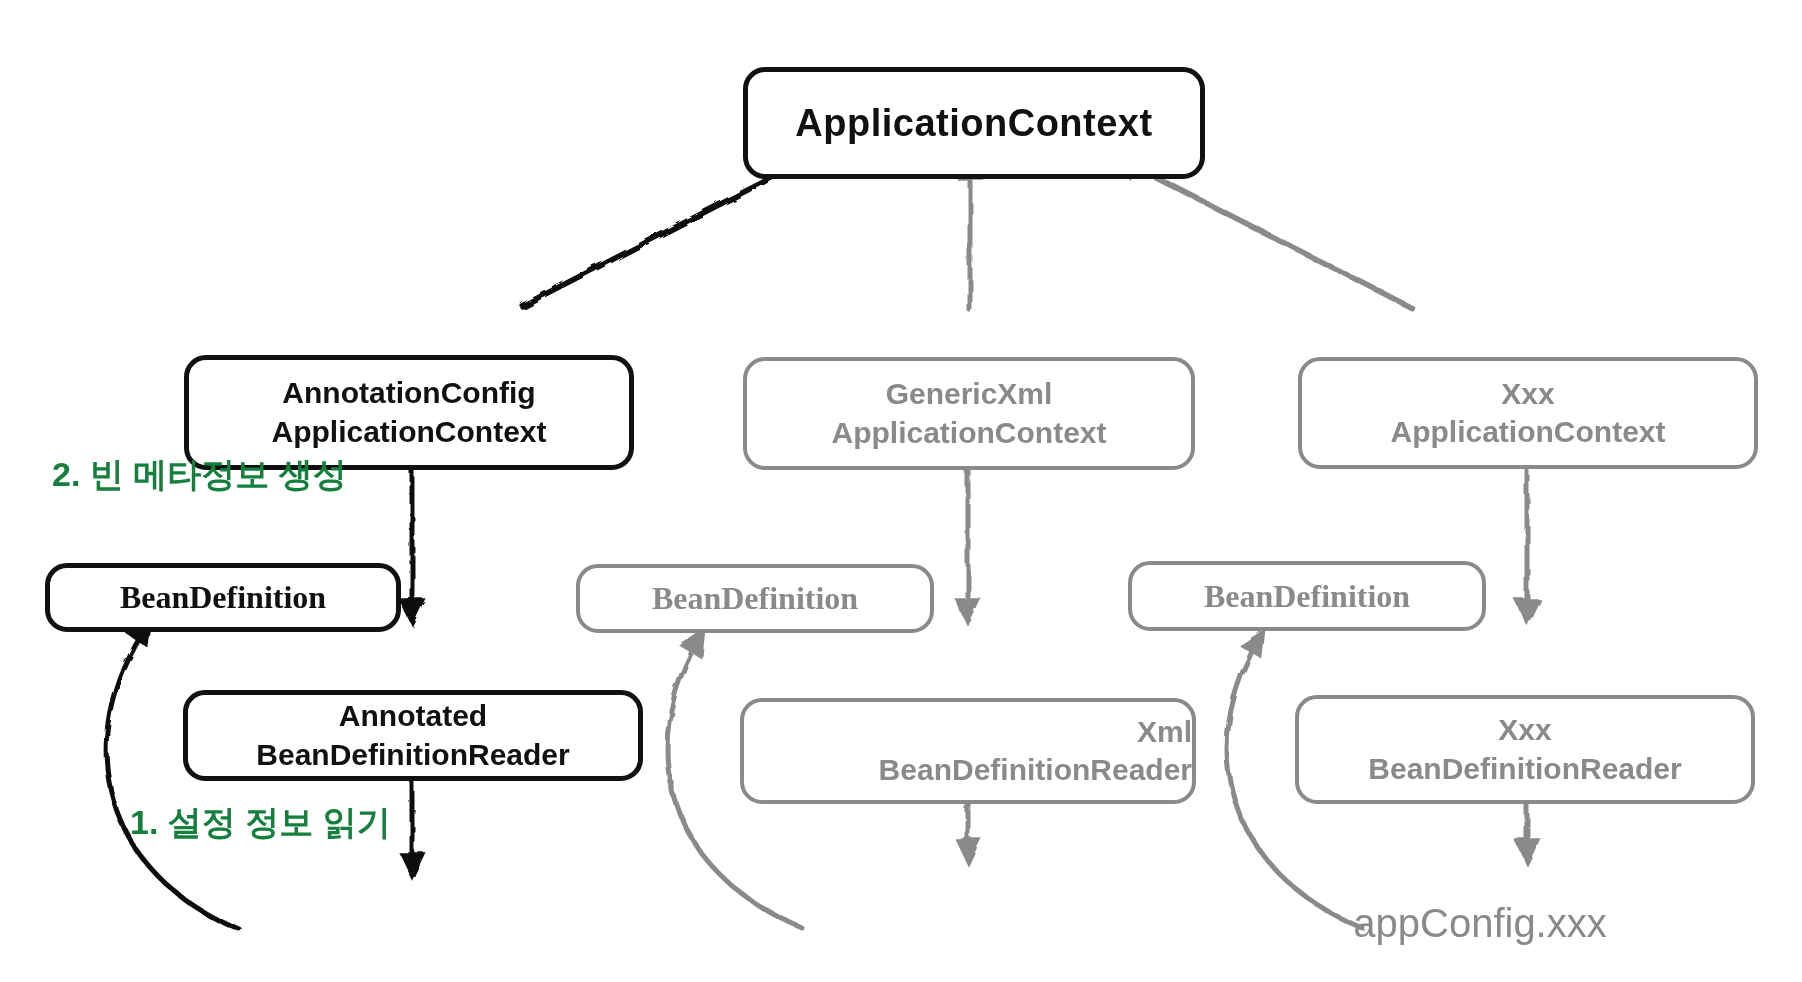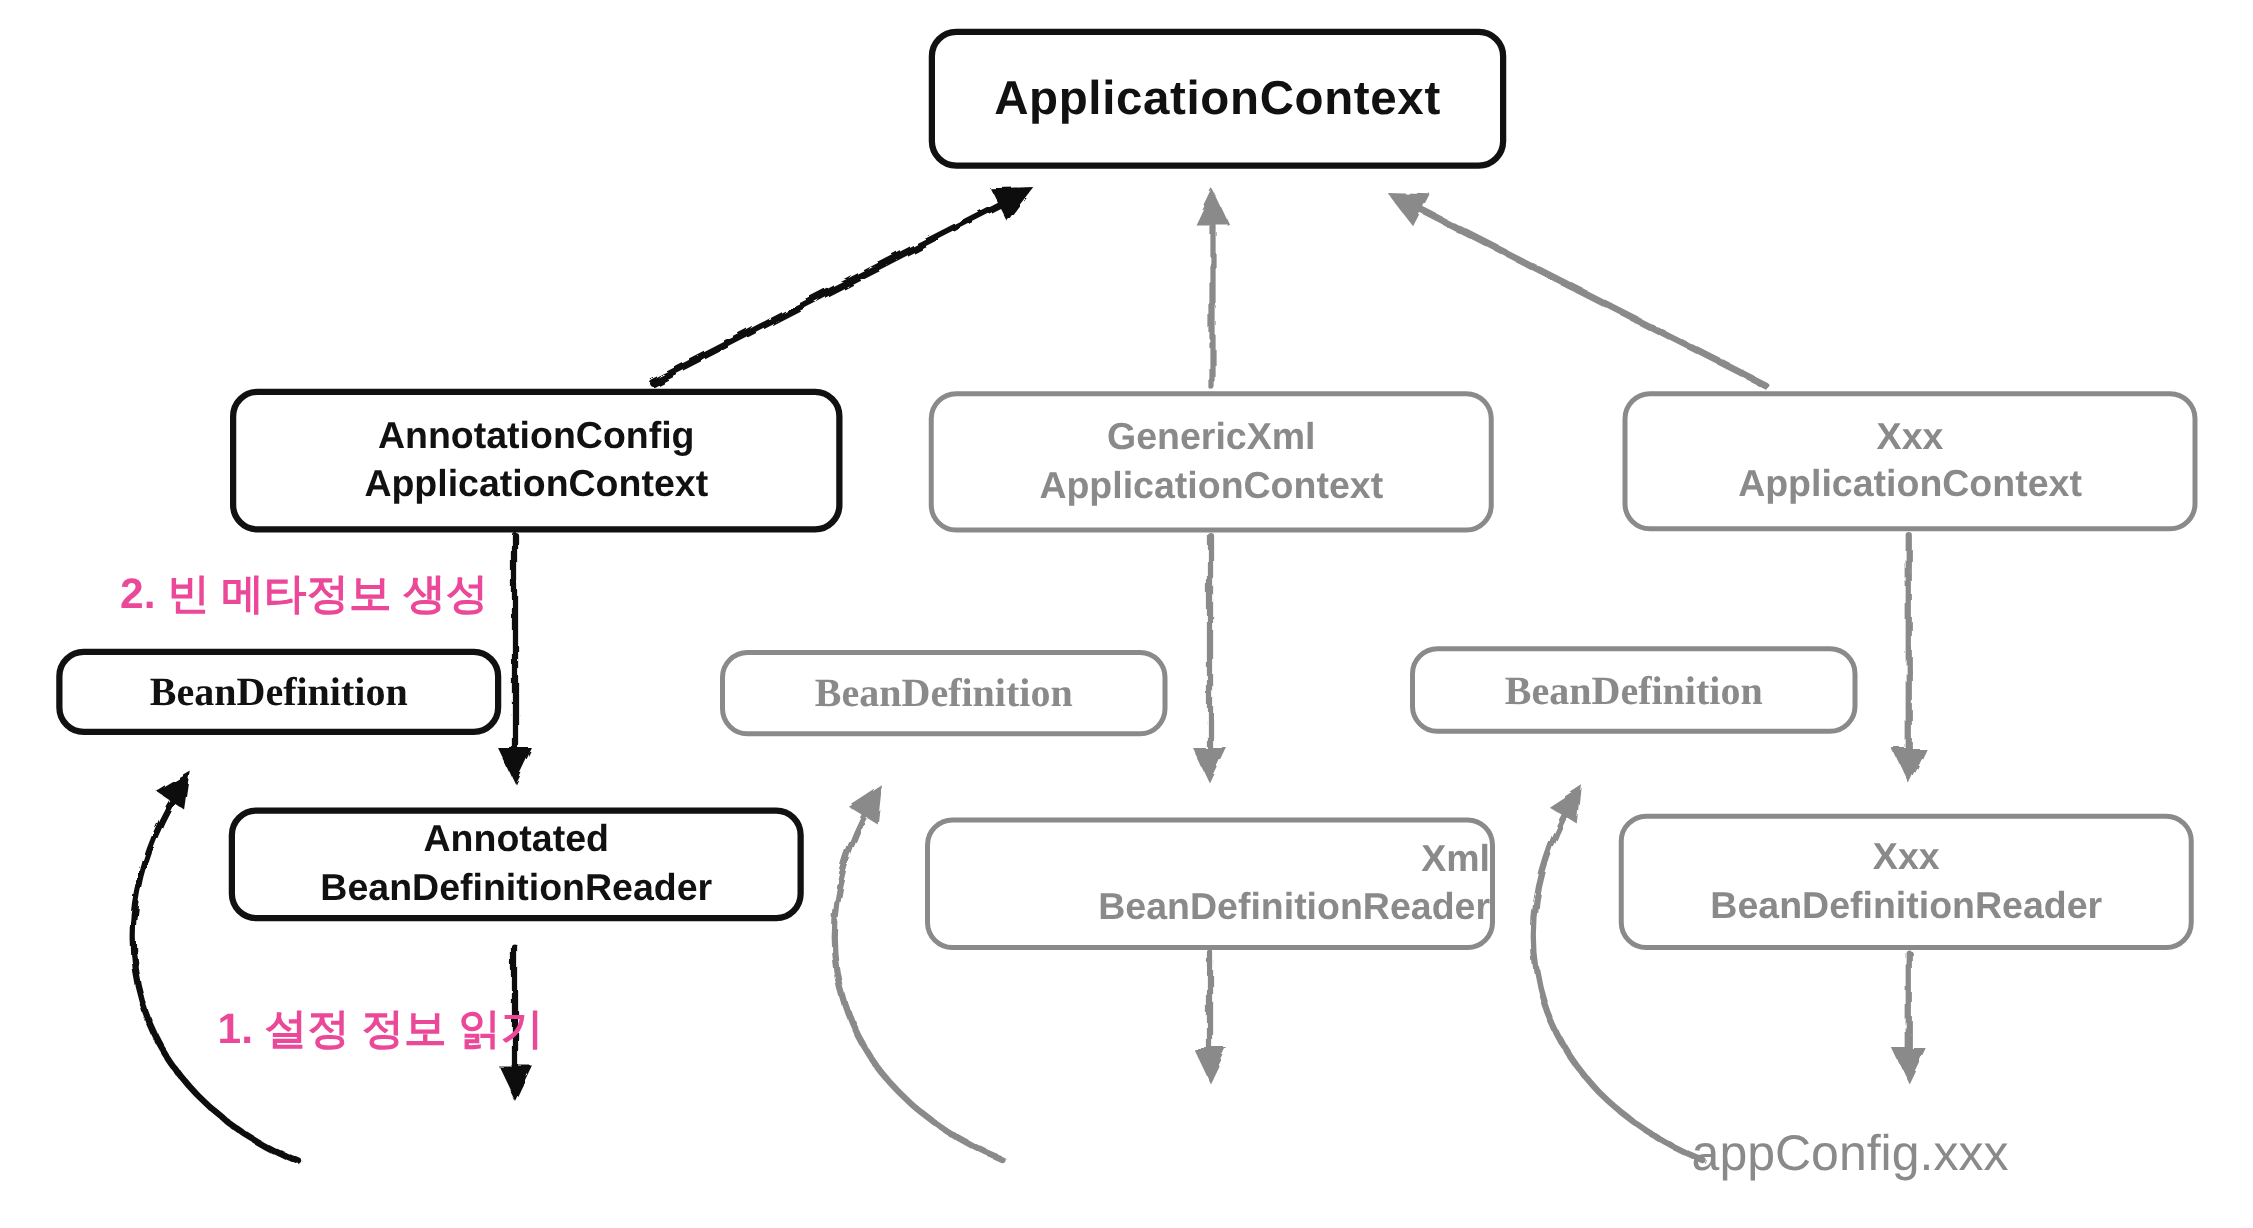--- a/index.html
+++ b/index.html
@@ -4,27 +4,27 @@
 <style>
   html,body{margin:0;padding:0;background:#ffffff;}
   .canvas{
     position:relative;width:1802px;height:982px;background:#ffffff;
     font-family:"Liberation Sans",sans-serif;overflow:hidden;
   }
   .arrow-layer{position:absolute;left:0;top:0;width:1802px;height:982px;}
   .node{
     position:absolute;display:flex;flex-direction:column;justify-content:center;align-items:center;
     background:#ffffff;border:5px solid #111111;border-radius:22px;box-sizing:border-box;
-    color:#111111;font-weight:bold;text-align:center;font-size:30px;line-height:1.27;z-index:2;
+    color:#111111;font-weight:bold;text-align:center;font-size:30px;line-height:1.27;z-index:2;margin-top:44px;
   }
   .node.gray{border-color:#8a8a8a;color:#8a8a8a;border-width:4px;}
   .node.big{font-size:38px;letter-spacing:.5px;}
   .node.bd{font-size:32px;font-family:Liberation Serif, serif;}
   .plain-label{
-    position:absolute;color:#ec4899;font-weight:bold;font-size:34px;white-space:nowrap;z-index:2;margin-left:44px;
+    position:absolute;color:#15803d;font-weight:bold;font-size:34px;white-space:nowrap;z-index:2;
   }
   .file-label{
     position:absolute;color:#111111;font-weight:400;font-size:40px;white-space:nowrap;
     transform:translateX(-50%);z-index:2;
   }
   .file-label.gray{color:#8a8a8a;}
 </style>
 </head>
 <body>
 
@@ -59,21 +59,21 @@
       <path d="M 1527 428 L 1527 620" stroke="#8a8a8a" stroke-width="5" marker-end="url(#ah-gray)"></path>
       <path d="M 1527 762 L 1527 860" stroke="#8a8a8a" stroke-width="5" marker-end="url(#ah-gray)"></path>
       <path d="M 1362 928 C 1228 872 1192 748 1262 634" stroke="#8a8a8a" stroke-width="5" marker-end="url(#ah-gray)"></path>
     </g>
   </svg>
 
   <div class="node big" style="left:743px;top:23px;width:462px;height:112px;">
     <span>ApplicationContext</span>
   </div>
 
-  <div class="node" style="left:184px;top:311px;width:490px;height:115px;">
+  <div class="node" style="left:184px;top:311px;width:450px;height:115px;">
     <span>AnnotationConfig</span>
     <span>ApplicationContext</span>
   </div>
 
   <div class="plain-label" style="left:52px;top:452px;">2. 빈 메타정보 생성</div>
 
   <div class="node bd" style="left:45px;top:519px;width:356px;height:69px;">
     <span>BeanDefinition</span>
   </div>
 

